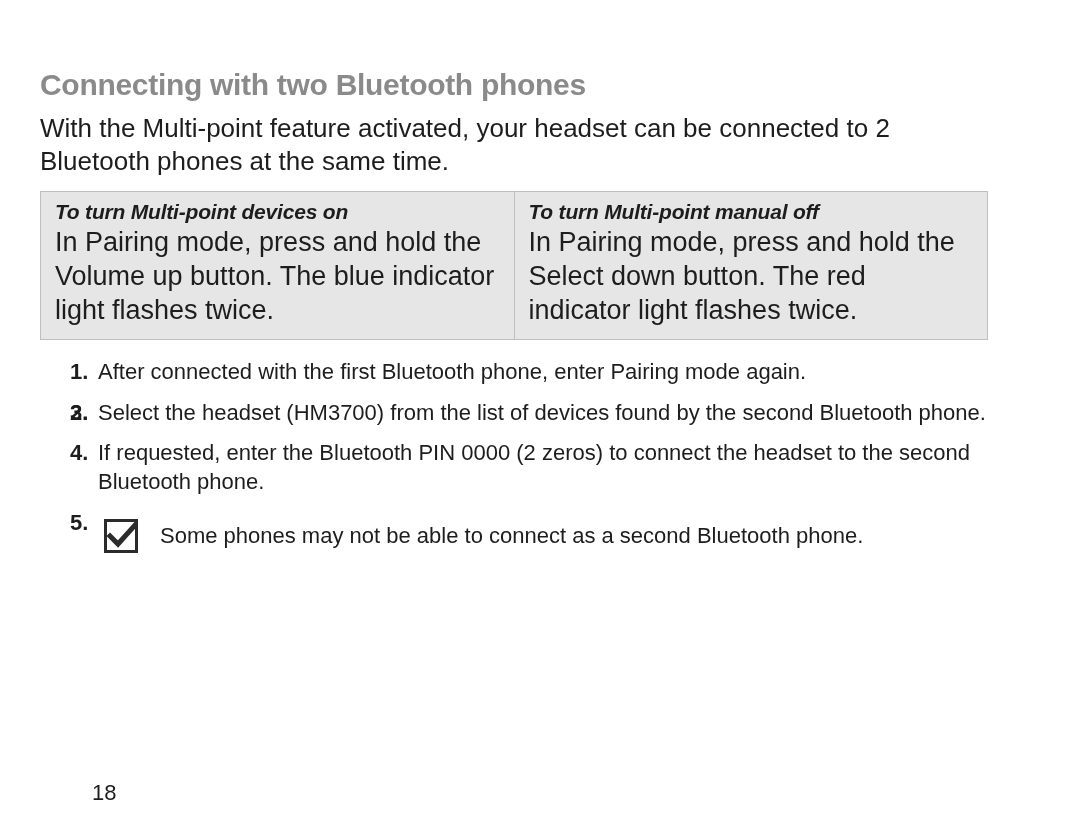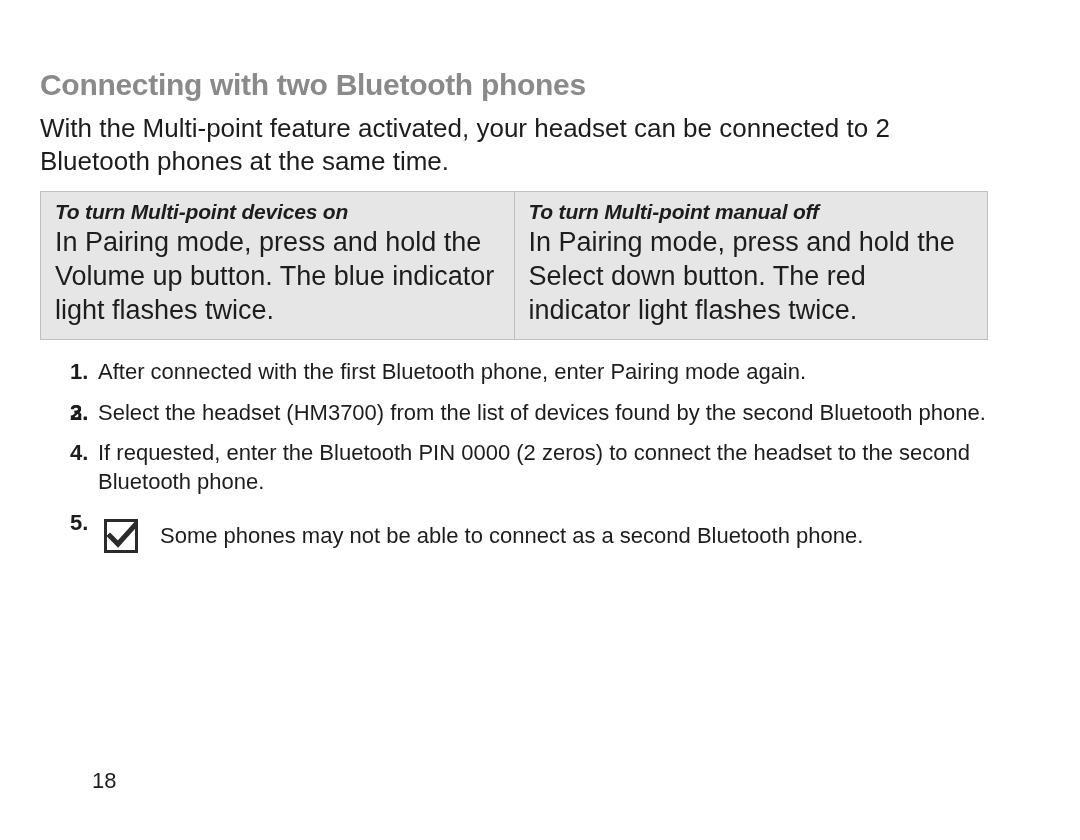--- a/index.html
+++ b/index.html
@@ -88,21 +88,21 @@
   }
   .check-icon {
     width: 34px;
     height: 34px;
     flex: 0 0 34px;
   }
   .check-icon svg { display: block; }
   .page-number {
     position: absolute;
     left: 92px;
-    bottom: 46px;
+    bottom: 34px;
     font-size: 22px;
     color: #1d1d1d;
   }
 </style>
 </head>
 <body>
 
 <div class="page">
 
   <h2 class="heading">Connecting with two Bluetooth phones</h2>

